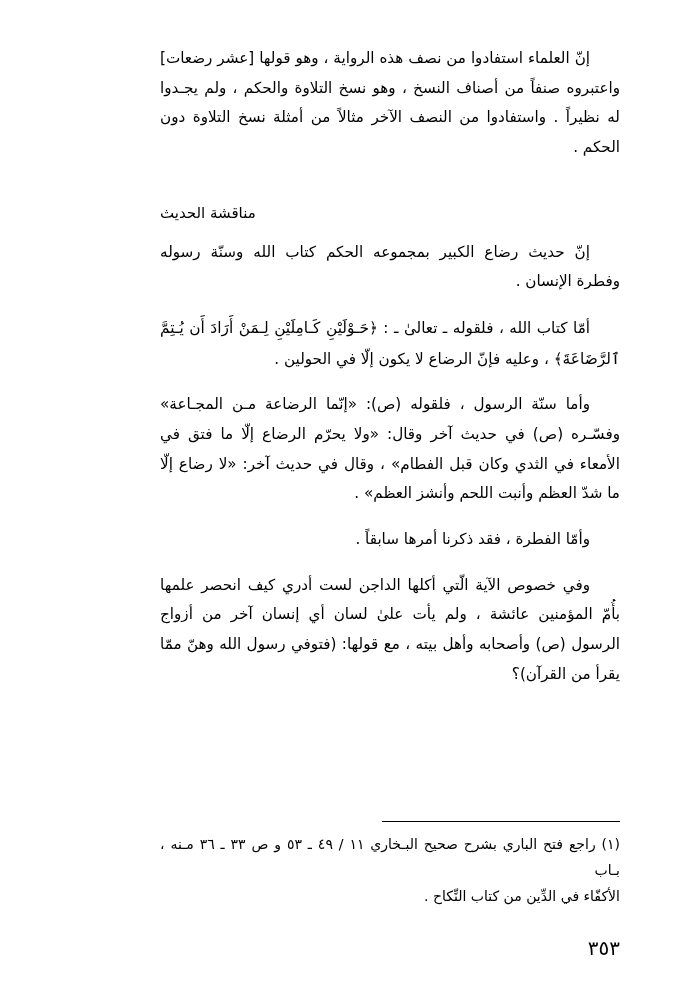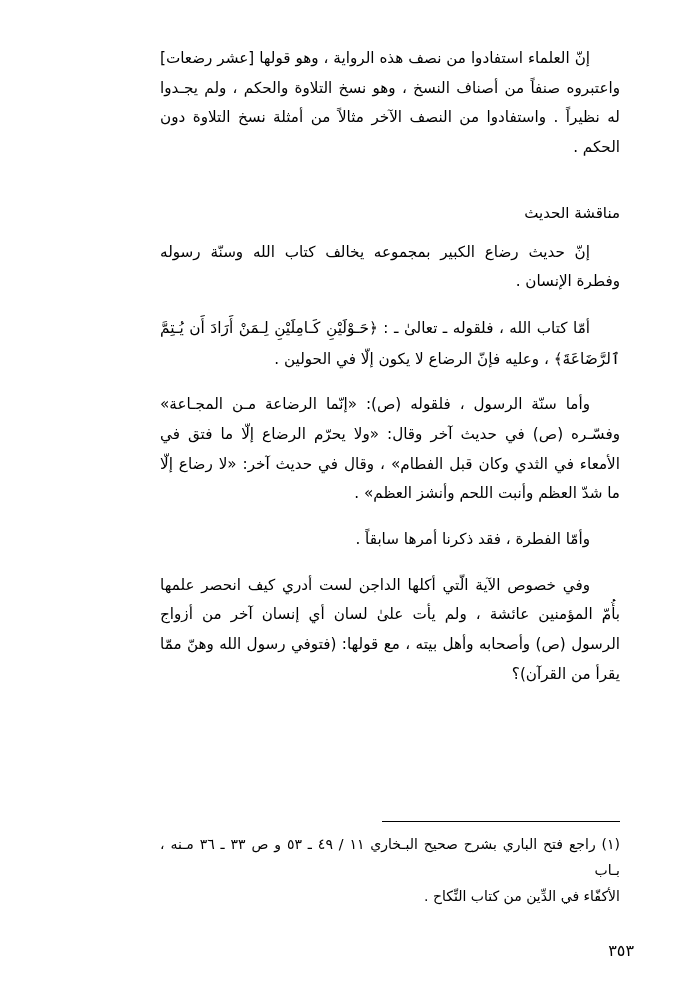--- a/index.html
+++ b/index.html
@@ -32,21 +32,21 @@
     margin: 0 0 0 0;
   }
   p.indent {
     text-indent: 30px;
   }
   .gap-small { height: 10px; }
   .gap-med { height: 16px; }
   .gap-large { height: 20px; }
   .heading {
     direction: rtl;
-    text-align: right;
+    text-align: left;
     font-size: 15px;
     font-weight: normal;
     margin: 0;
     padding: 0;
   }
   .quran {
     font-size: 15.4px;
     margin-top: 48px;
   }
   .footnote-rule {
@@ -69,23 +69,23 @@
     margin-bottom: 10px;
   }
   .footnote {
     direction: rtl;
     text-align: justify;
     font-size: 14px;
     line-height: 1.85;
   }
   .page-number {
     position: absolute;
-    right: 64px;
+    right: 78px;
     bottom: 36px;
-    font-size: 16px;
+    font-size: 20px;
     letter-spacing: 1px;
     direction: rtl;
   }
   sup.ref {
     font-size: 10px;
     vertical-align: super;
   }
 </style>
 </head>
 <body>
@@ -98,21 +98,21 @@
 
     <div class="gap-med"></div>
 
 
     <div class="gap-large"></div>
 
     <h2 class="heading">مناقشة الحديث</h2>
 
     <div class="gap-small"></div>
 
-    <p class="indent">إنّ حديث رضاع الكبير بمجموعه يخالف كتاب الله وسنّة رسوله وفطرة الإنسان .</p>
+    <p class="indent">إنّ حديث رضاع الكبير بمجموعه الحكم كتاب الله وسنّة رسوله وفطرة الإنسان .</p>
 
     <div class="gap-med"></div>
 
     <p class="indent"><span>أمّا كتاب الله ، فلقوله ـ تعالىٰ ـ : ﴿</span><span class="quran">حَـوْلَيْنِ كَـامِلَيْنِ لِـمَنْ أَرَادَ أَن يُـتِمَّ ٱلرَّضَاعَةَ</span><span>﴾ ، وعليه فإنّ الرضاع لا يكون إلّا في الحولين .</span></p>
 
     <div class="gap-med"></div>
 
     <p class="indent">وأما سنّة الرسول ، فلقوله (ص): «إنّما الرضاعة مـن المجـاعة» وفسّـره (ص) في حديث آخر وقال: «ولا يحرّم الرضاع إلّا ما فتق في الأمعاء في الثدي وكان قبل الفطام» ، وقال في حديث آخر: «لا رضاع إلّا ما شدّ العظم وأنبت اللحم وأنشز العظم» .</p>
 
     <div class="gap-med"></div>

